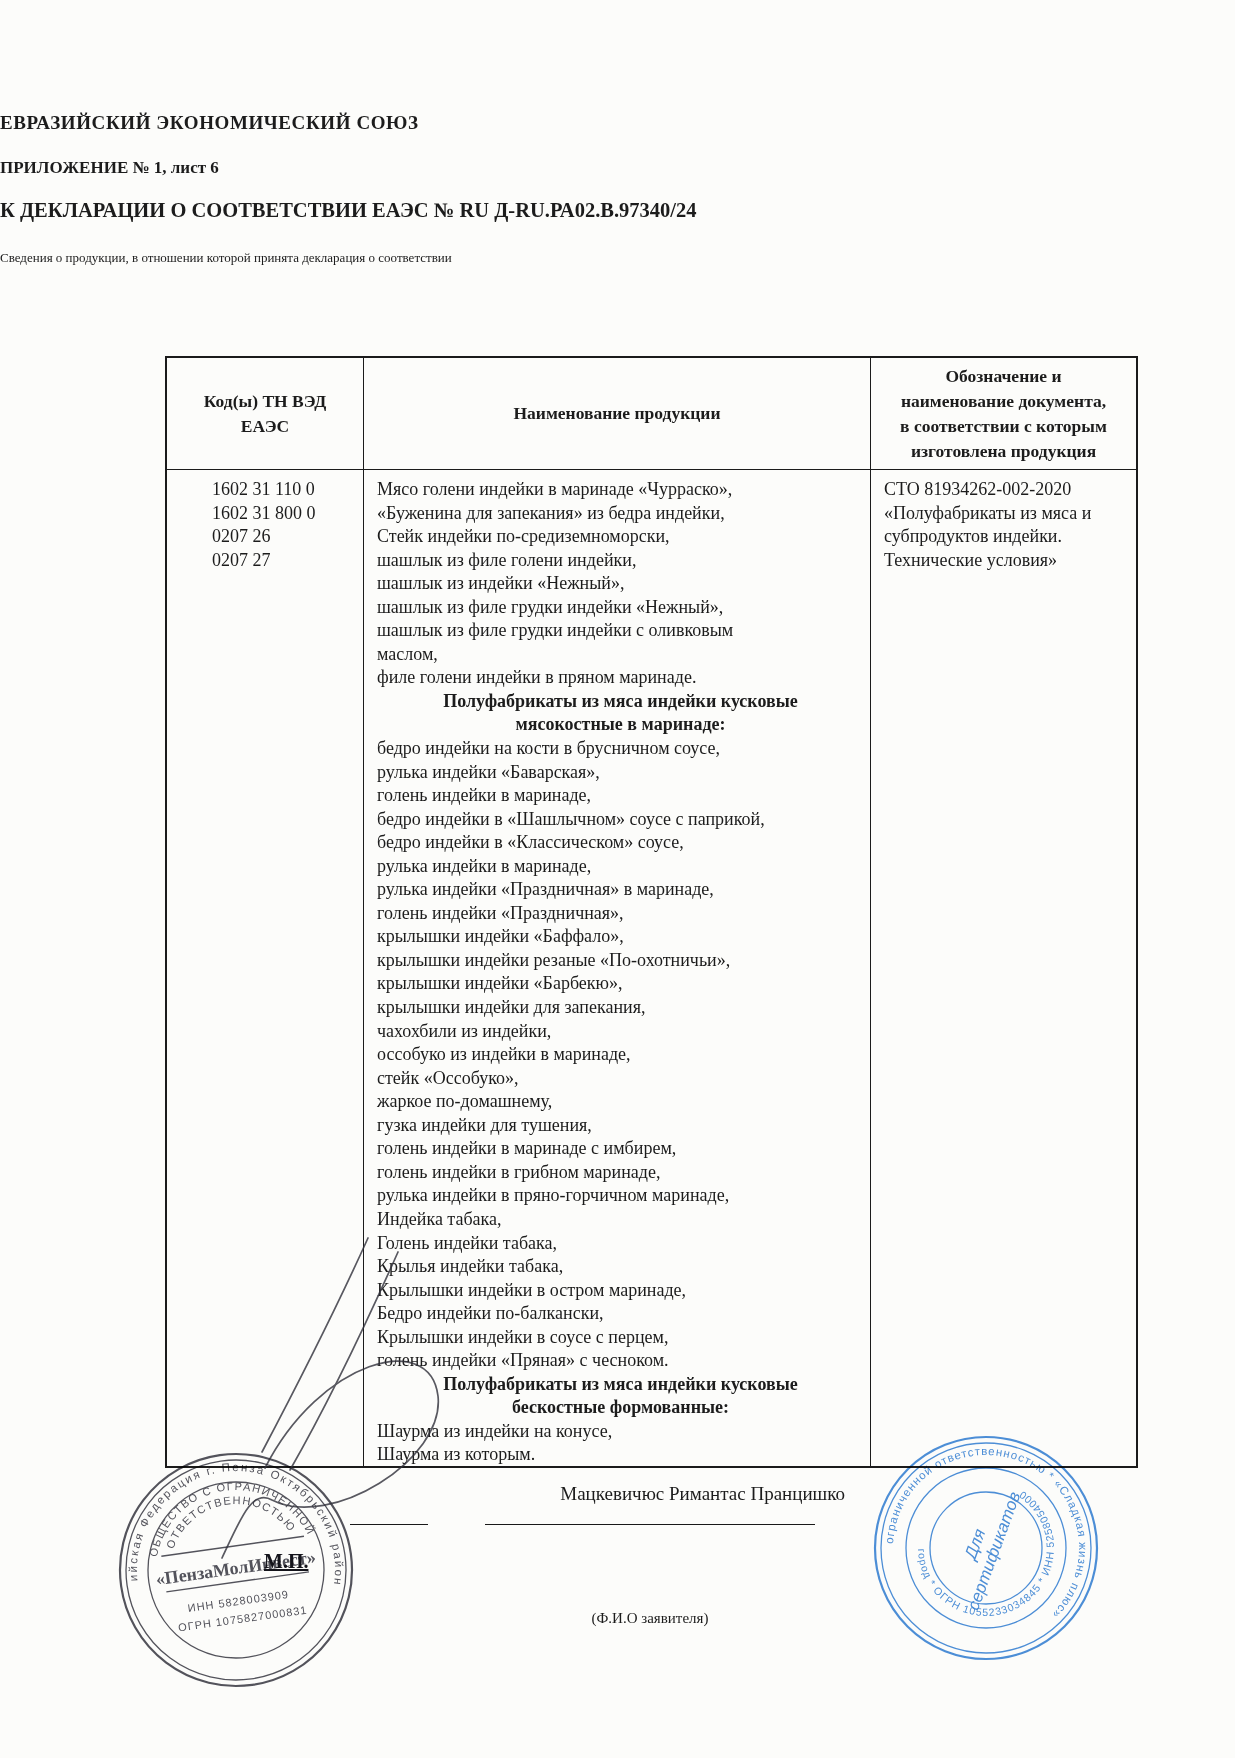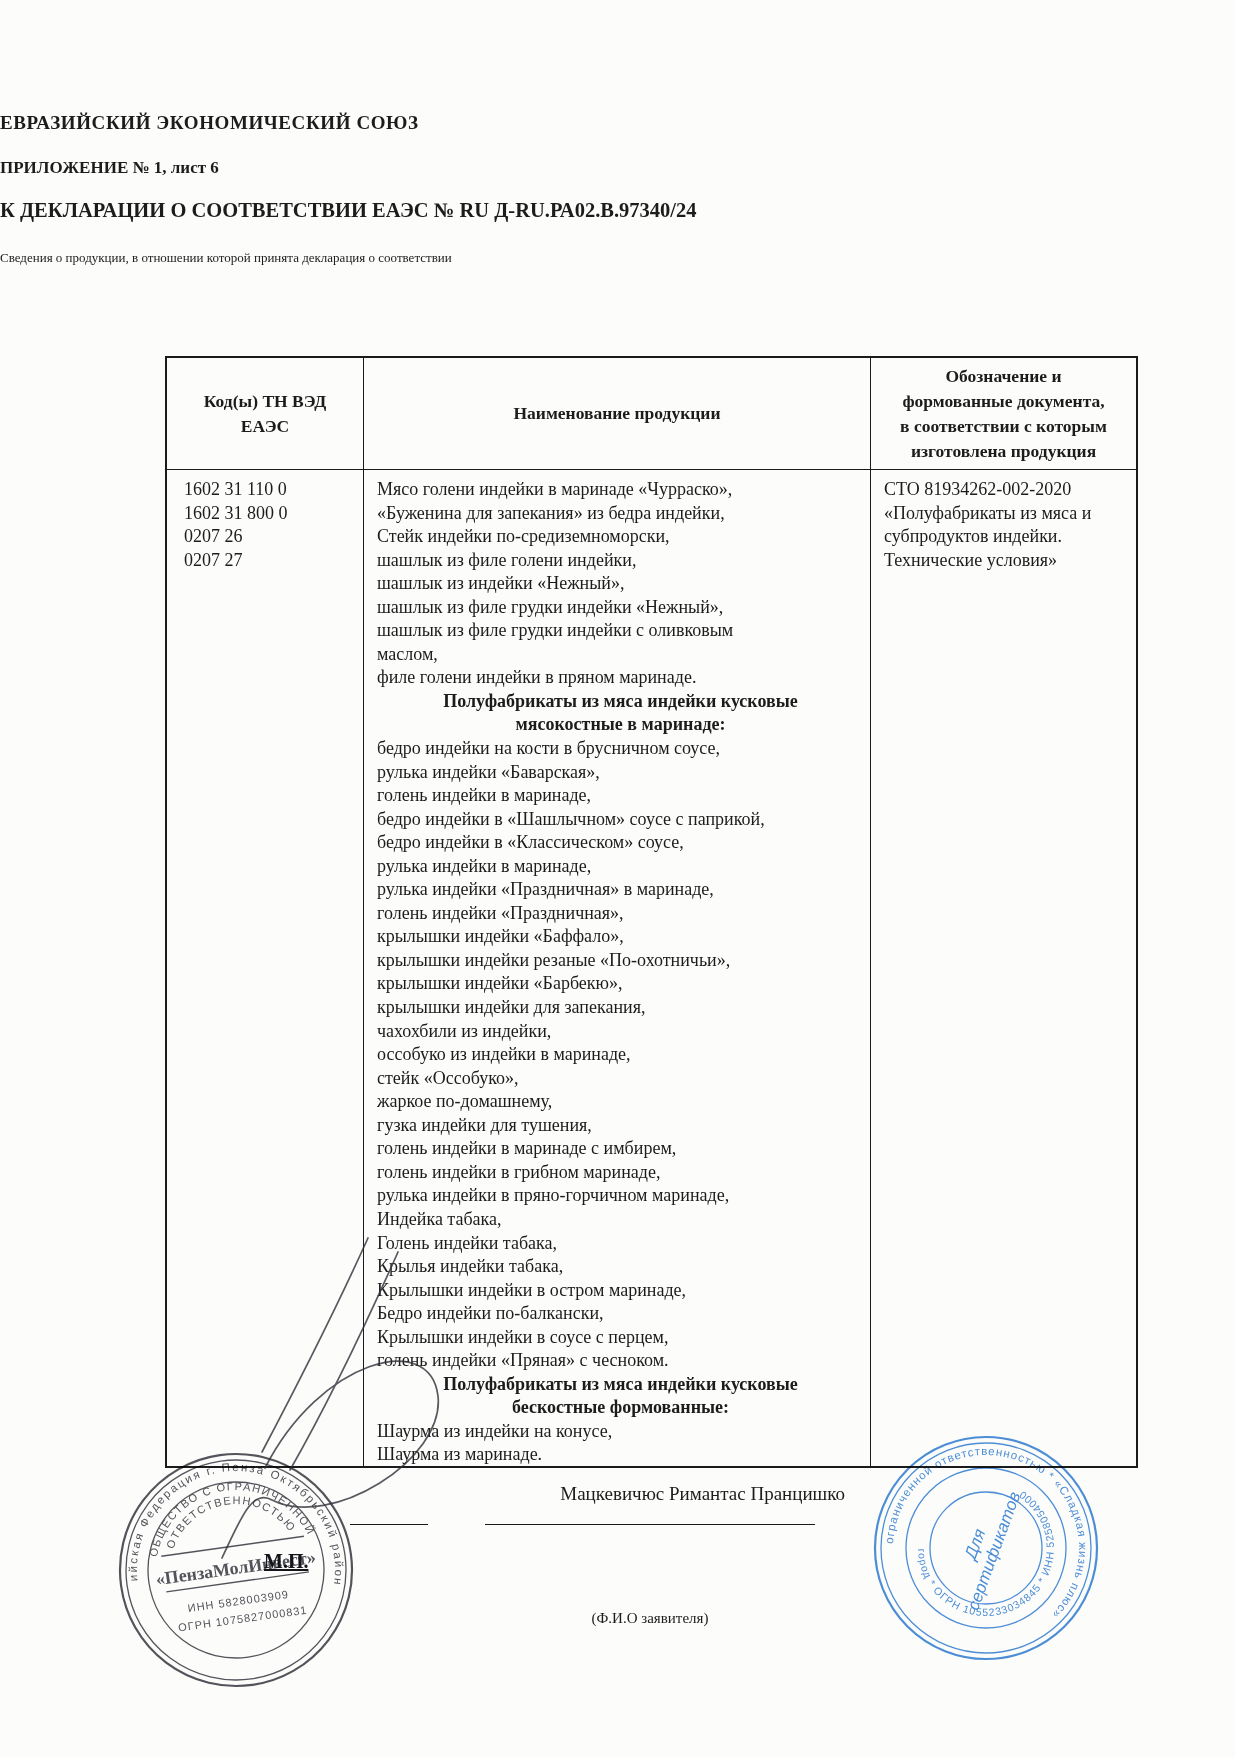--- a/index.html
+++ b/index.html
@@ -12,21 +12,21 @@
   .sub{top:250px;font-size:13px;}
   .tbl{position:absolute;left:165px;top:356px;width:973px;height:1112px;
        border:2px solid #1b1b1b;box-sizing:border-box;display:grid;
        grid-template-columns:197px 507px 1fr;grid-template-rows:112px 1fr;z-index:1;}
   .cell{border-right:1.6px solid #1b1b1b;box-sizing:border-box;}
   .last{border-right:none;}
   .hcell{border-bottom:1.6px solid #1b1b1b;display:flex;flex-direction:column;
          justify-content:center;align-items:center;font-weight:bold;font-size:17.5px;
          line-height:25px;text-align:left;padding:17px 4px;}
   .bcell{padding:8px 6px 0 13px;font-size:18px;line-height:23.55px;}
-  .codes{padding-left:17px;}
+  .codes{padding-left:17px;margin-left:28px;}
   .b{font-weight:bold;text-align:center;}
   .sigline{position:absolute;height:0;border-top:1.7px solid #191919;z-index:2;}
   .signame{position:absolute;left:455px;top:1483px;width:390px;text-align:right;font-size:19px;z-index:2;}
   .sigcap{position:absolute;left:485px;top:1610px;width:330px;text-align:center;font-size:15px;z-index:2;}
   .mp{position:absolute;left:264px;top:1550px;font-size:20px;font-weight:bold;color:#14141b;z-index:6;text-decoration:underline;}
   .stamp{position:absolute;mix-blend-mode:multiply;opacity:.92;}
   .stamp-left{left:106px;top:1442px;z-index:3;}
   .stamp-right{left:872px;top:1434px;z-index:3;}
   .scribble{position:absolute;left:140px;top:1220px;z-index:4;}
   .stamp text{font-family:"Liberation Sans",sans-serif;}
@@ -45,21 +45,21 @@
   <div class="tbl">
     <div class="cell hcell">
         <div>Код(ы) ТН ВЭД</div>
         <div>ЕАЭС</div>
       </div>
     <div class="cell hcell">
         <div>Наименование продукции</div>
       </div>
     <div class="cell hcell last">
         <div>Обозначение и</div>
-        <div>формованные документа,</div>
+        <div>наименование документа,</div>
         <div>в соответствии с которым</div>
         <div>изготовлена продукция</div>
       </div>
 
     <div class="cell bcell codes">
         <div>1602 31 110 0</div>
         <div>1602 31 800 0</div>
         <div>0207 26</div>
         <div>0207 27</div>
       </div>
@@ -98,21 +98,21 @@
         <div>Индейка табака,</div>
         <div>Голень индейки табака,</div>
         <div>Крылья индейки табака,</div>
         <div>Крылышки индейки в остром маринаде,</div>
         <div>Бедро индейки по-балкански,</div>
         <div>Крылышки индейки в соусе с перцем,</div>
         <div>голень индейки «Пряная» с чесноком.</div>
         <div class="b">Полуфабрикаты из мяса индейки кусковые</div>
         <div class="b">бескостные формованные:</div>
         <div>Шаурма из индейки на конусе,</div>
-        <div>Шаурма из маринаде.</div>
+        <div>Шаурма из которым.</div>
       </div>
     <div class="cell bcell last">
         <div>СТО 81934262-002-2020</div>
         <div>«Полуфабрикаты из мяса и</div>
         <div>субпродуктов индейки.</div>
         <div>Технические условия»</div>
       </div>
   </div>
 
   <div class="signame">Мацкевичюс Римантас Пранцишко</div>

